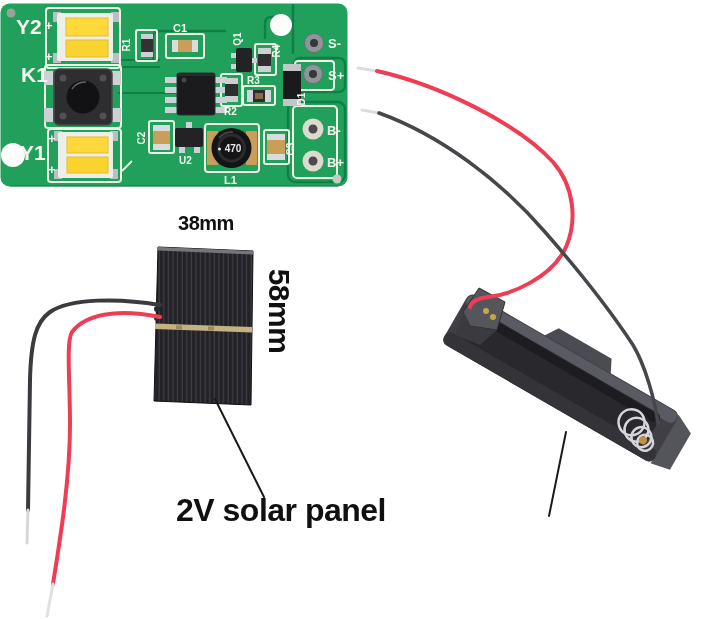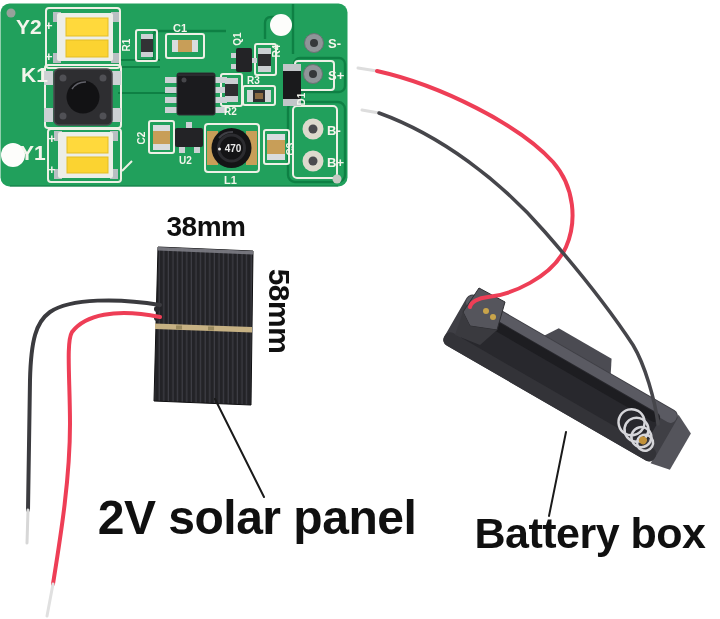--- a/index.html
+++ b/index.html
@@ -6,23 +6,23 @@
   #stage{
     position:relative;width:720px;height:619px;background:#ffffff;
     overflow:hidden;font-family:"Liberation Sans",sans-serif;
   }
   .abs{position:absolute;}
   .lbl{
     position:absolute;color:#101010;font-weight:700;
     font-family:"Liberation Sans",sans-serif;line-height:1.0;
     text-align:center;letter-spacing:-0.5px;white-space:nowrap;
   }
-  #lbl-38mm{left:151px;top:213px;width:110px;font-size:28px;}
+  #lbl-38mm{left:151px;top:213px;width:110px;font-size:20px;}
   #lbl-58mm{left:228px;top:296px;width:101px;font-size:30px;transform:rotate(90deg);}
-  #lbl-solar{left:92px;top:494px;width:330px;font-size:48px;}
+  #lbl-solar{left:116px;top:494px;width:330px;font-size:32px;}
   #lbl-battery{left:460px;top:512px;width:260px;font-size:43px;}
   #lbl-voltage{left:520px;top:566px;width:130px;font-size:42px;}
   svg{display:block;}
   svg text{font-family:"Liberation Sans",sans-serif;font-weight:700;}
 </style>
 </head>
 <body>
 
 <div id="stage">
 
@@ -268,15 +268,14 @@
       <path d="M379,113 C440,135 500,180 545,232 C580,272 610,310 633,345 C645,365 655,400 658,424" stroke="#46464b" stroke-width="3.5"></path>
 
       <path d="M215,399 L264,497" stroke="#1a1a1a" stroke-width="2"></path>
       <path d="M566,432 L549,516" stroke="#1a1a1a" stroke-width="2"></path>
     </g>
   </svg>
 
   <div class="lbl" id="lbl-38mm">38mm</div>
   <div class="lbl" id="lbl-58mm">58mm</div>
   <div class="lbl" id="lbl-solar">2V solar panel</div>
-  <div class="lbl" id="lbl-battery">Battery box</div>
 
 </div>
 
 </body></html>

